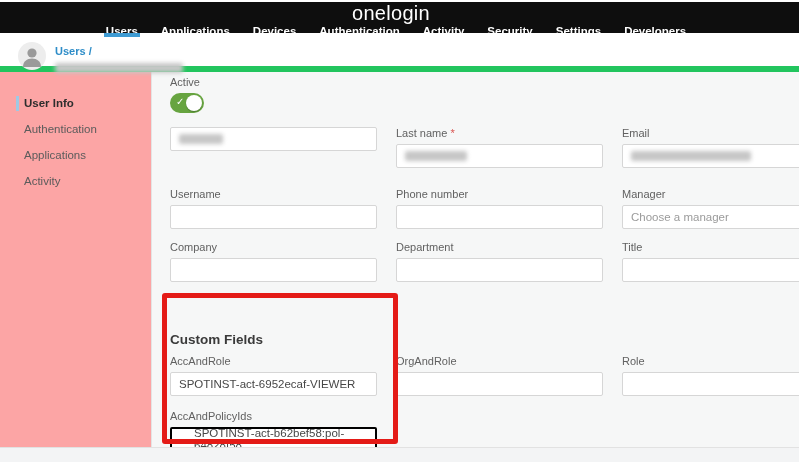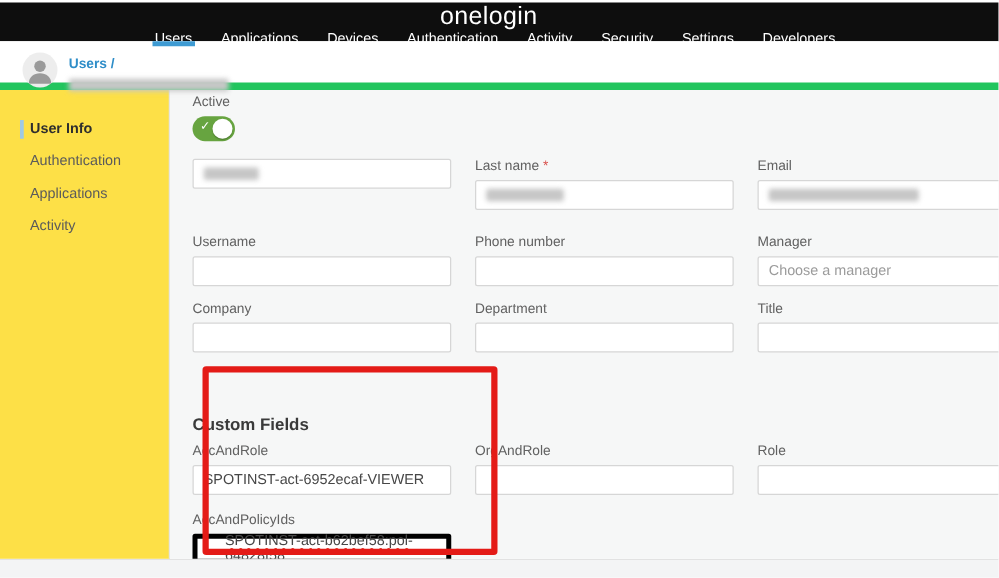--- a/index.html
+++ b/index.html
@@ -5,53 +5,53 @@
   * { margin:0; padding:0; box-sizing:border-box; }
   html,body { width:799px; height:462px; overflow:hidden; }
   body { font-family:"Liberation Sans","DejaVu Sans",sans-serif; background:#f3f4f5; }
   .page { position:relative; width:799px; height:462px; background:#fff; overflow:hidden; }
 
   
   .topstrip { height:2px; background:#fff; }
   .nav { height:31px; background:#0e0e0e; display:flex; align-items:center; padding-left:16px;flex-direction:column; }
   .logo { color:#fff; font-size:20px; font-weight:500; letter-spacing:.3px; margin-right:33px; cursor:pointer; }
   .nav-items { display:flex; align-items:center; height:100%; }
-  .nav-item { position:relative; color:#fff; font-size:11.5px; font-weight:normal; margin-right:23px; height:100%; display:flex; align-items:center; cursor:pointer; text-decoration:none;text-align:center; }
+  .nav-item { position:relative; color:#fff; font-size:11.5px; font-weight:bold; margin-right:23px; height:100%; display:flex; align-items:center; cursor:pointer; text-decoration:none;text-align:center; }
   .nav-item.active::after { content:""; position:absolute; left:-2px; right:-2px; bottom:0; height:4px; background:#3e9bd3; }
 
   
   .crumb-header { height:39px; background:#fff; border-bottom:6px solid #22c55e; display:flex; padding:6px 0 0 18px; }
   .avatar { width:28px; height:28px; border-radius:50%; background:#ededed; overflow:hidden; flex:0 0 auto; margin-top:3px; }
   .crumb-col { margin-left:9px; padding-top:2px; }
   .crumb-link { color:#2e8dc8; font-size:11px; font-weight:bold; text-decoration:none; cursor:pointer; display:inline-block; }
   .blur-blob { background:#c6c6c6; border-radius:2px; filter:blur(2px); height:10px; }
   .w-name { width:128px; margin-top:4px; }
   .w-first { width:44px; } .w-last { width:62px; } .w-email { width:120px; }
 
   
   .body { display:flex; height:376px; border-bottom:1px solid #e2e2e2; }
-  .sidebar { width:136px; background:#fde047; border-right:1px solid #e4e4e4; padding-top:18px; flex:0 0 auto; }
+  .sidebar { width:152px; background:#fca5a5; border-right:1px solid #e4e4e4; padding-top:18px; flex:0 0 auto; }
   .side-item { position:relative; display:block; padding:7px 0 7px 24px; font-size:11.5px; color:#5b5b5b; cursor:pointer; text-decoration:none; }
   .side-item.active { color:#2e2e2e; font-weight:bold; }
   .side-item.active::before { content:""; position:absolute; left:16px; top:6px; width:3px; height:15px; background:#9fc9e4; }
 
   .main { flex:1; background:#f6f7f7; padding:4px 0 0 18px; overflow:hidden; }
   .field-label { font-size:11px; color:#616161; margin-bottom:5px; }
   .req { color:#d9534f; margin-left:3px; }
 
   
   .toggle { position:relative; width:34px; height:20px; border-radius:10px; background:#67a440; margin:2px 0 14px 0; cursor:pointer; }
   .toggle .check { position:absolute; left:6px; top:3px; color:#fff; font-size:10px; font-weight:bold; }
   .toggle .knob { position:absolute; right:2px; top:2px; width:16px; height:16px; border-radius:50%; background:#fff; box-shadow:0 1px 1px rgba(0,0,0,.25); }
 
   .grid { display:grid; grid-template-columns:207px 207px 207px; column-gap:19px; }
   .grid.mt1 { margin-top:13px; } .grid.mt2 { margin-top:20px; } .grid.mt3 { margin-top:12px; }
   .fg { min-width:0; }
   .finput { height:24px; background:#fff; border:1px solid #d6d6d6; border-radius:2px; padding:0 8px; display:flex; align-items:center; font-size:11.5px; color:#474747; cursor:text; }
-  .finput.focused { border:4px solid #000000; padding:0 22px; }
+  .finput.focused { border:2px solid #000000; padding:0 22px; }
   .finput .ph { color:#9b9b9b; }
   .spell { text-decoration:underline wavy #e03c31 1px; text-underline-offset:2px; }
 
   .cf-heading { font-size:13.5px; font-weight:bold; color:#3a3a3a; margin-top:50px; }
   .grid.cf { margin-top:8px; }
   .single { width:207px; margin-top:14px; }
 
   .footer-strip { height:14px; background:#f3f4f5; }
 
   

